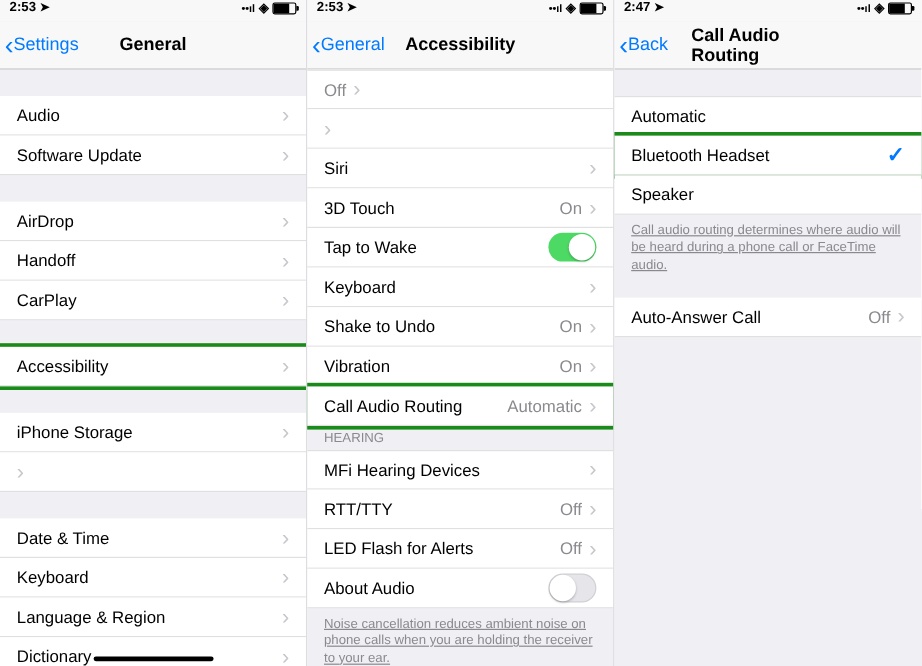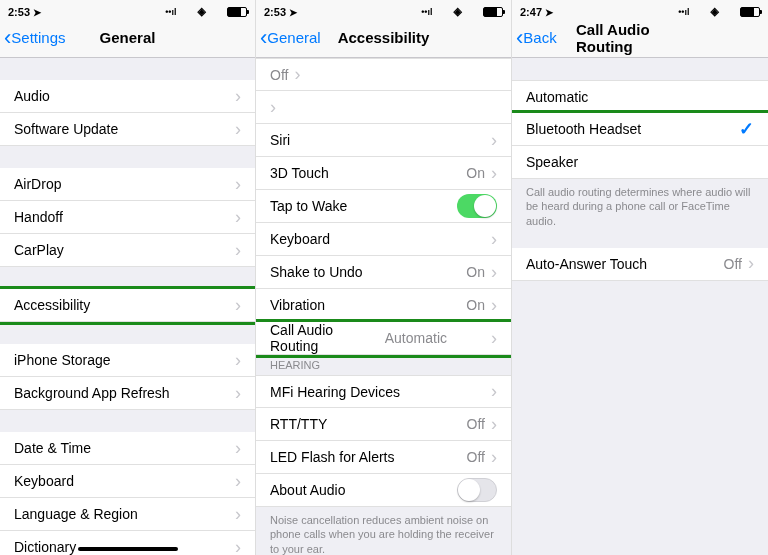--- a/index.html
+++ b/index.html
@@ -1,44 +1,44 @@
 <!DOCTYPE html>
 <html><head>
 <meta charset="utf-8">
 <style>
   * { box-sizing: border-box; margin: 0; padding: 0; }
   body { background: #fff; font-family: -apple-system, "Helvetica Neue", Arial, sans-serif; width: 768px; height: 555px; overflow: hidden; }
   .container { display: flex; width: 768px; height: 555px; }
   .screen { width: 256px; height: 555px; background: #efeff4; position: relative; overflow: hidden; border-right: 1px solid #ddd; }
   .screen:last-child { border-right: none; }
-  .status-bar { height: 18px; display: flex; justify-content: space-between; align-items: flex-end; padding: 0 8px; background: #f8f8f8; font-size: 11px; font-weight: 600; color: #000; }
+  .status-bar { height: 18px; display: flex; justify-content: space-between; align-items: flex-start; padding: 0 8px; background: #f8f8f8; font-size: 11px; font-weight: 600; color: #000; }
   .status-left { display: flex; align-items: center; gap: 3px; }
-  .status-right { display: flex; align-items: center; gap: 21px; }
+  .status-right { display: flex; align-items: center; gap: 3px; }
   .location-icon { font-size: 10px; }
   .header { height: 40px; background: #f8f8f8; display: flex; align-items: center; position: relative; border-bottom: 1px solid #c8c7cc; }
   .back-btn { display: flex; align-items: center; color: #007aff; font-size: 15px; padding-left: 4px; cursor: pointer; position: absolute; left: 0; }
   .back-chevron { font-size: 22px; font-weight: 300; margin-right: 0px; }
   .header-title { font-size: 15px; font-weight: 600; color: #000; position: absolute; left: 50%; transform: translateX(-50%); }
   .section-gap { height: 22px; }
   .section-gap-small { height: 14px; }
   .section-header { font-size: 11px; color: #8a8a8e; padding: 4px 14px 4px 14px; text-transform: uppercase; }
-  .section-footer { font-size: 11px; color: #8a8a8e; padding: 6px 14px; line-height: 1.3; }
+  .section-footer { font-size: 11px; color: #8a8a8e; padding: 6px 14px; line-height: 1.3; text-decoration: underline; }
   .row { background: #fff; min-height: 33px; display: flex; align-items: center; padding: 0 14px; border-bottom: 1px solid #e0e0e0; font-size: 14px; color: #000; cursor: pointer; position: relative; }
   .row:first-child { border-top: 1px solid #e0e0e0; }
   .row-label { flex: 1; }
   .row-value { color: #8a8a8e; font-size: 14px; margin-right: 6px; text-align: right; }
   .chevron { color: #c7c7cc; font-size: 18px; font-weight: 300; }
   .toggle { width: 40px; height: 24px; border-radius: 12px; position: relative; }
   .toggle-on { background: #4cd964; }
   .toggle-off { background: #e5e5ea; border: 1px solid #d0d0d5; }
   .toggle-knob { width: 22px; height: 22px; background: #fff; border-radius: 50%; position: absolute; top: 1px; box-shadow: 0 1px 2px rgba(0,0,0,0.25); }
   .toggle-on .toggle-knob { right: 1px; }
   .toggle-off .toggle-knob { left: 0px; top: 0px; }
   .checkmark { color: #007aff; font-size: 18px; font-weight: 600; }
-  .highlight { outline: 3px solid #1a8a1a; outline-offset: -0px; gap: 38px; }
+  .highlight { outline: 3px solid #1a8a1a; outline-offset: -0px; }
   .home-indicator { position: absolute; bottom: 4px; left: 50%; transform: translateX(-50%); width: 100px; height: 4px; background: #000; border-radius: 3px; }
   .wifi-icon { font-size: 11px; }
   .battery { width: 20px; height: 10px; border: 1px solid #000; border-radius: 2px; position: relative; }
   .battery::after { content: ""; position: absolute; right: -3px; top: 2px; width: 2px; height: 4px; background: #000; border-radius: 0 1px 1px 0; }
   .battery-fill { height: 100%; width: 70%; background: #000; }
 </style>
 </head>
 <body>
 
 <div class="container">
@@ -94,21 +94,20 @@
         <span class="row-label">Accessibility</span>
         <span class="chevron">›</span>
       </div>
 
     <div class="section-gap"></div>
     <div class="row">
         <span class="row-label">iPhone Storage</span>
         <span class="chevron">›</span>
       </div>
     <div class="row">
-        <span class="row-label">Background App Refresh</span>
         <span class="chevron">›</span>
       </div>
 
     <div class="section-gap"></div>
     <div class="row">
         <span class="row-label">Date &amp; Time</span>
         <span class="chevron">›</span>
       </div>
     <div class="row">
         <span class="row-label">Keyboard</span>
@@ -250,19 +249,19 @@
           <span class="checkmark">✓</span>
         </div>
         <div class="row">
           <span class="row-label">Speaker</span>
         </div>
       </div>
     <div class="section-footer">Call audio routing determines where audio will be heard during a phone call or FaceTime audio.</div>
 
     <div class="section-gap-small"></div>
     <div class="row">
-      <span class="row-label">Auto-Answer Touch</span>
+      <span class="row-label">Auto-Answer Call</span>
       <span class="row-value">Off</span>
       <span class="chevron">›</span>
     </div>
   </div>
 
 </div>
 
 </body></html>

